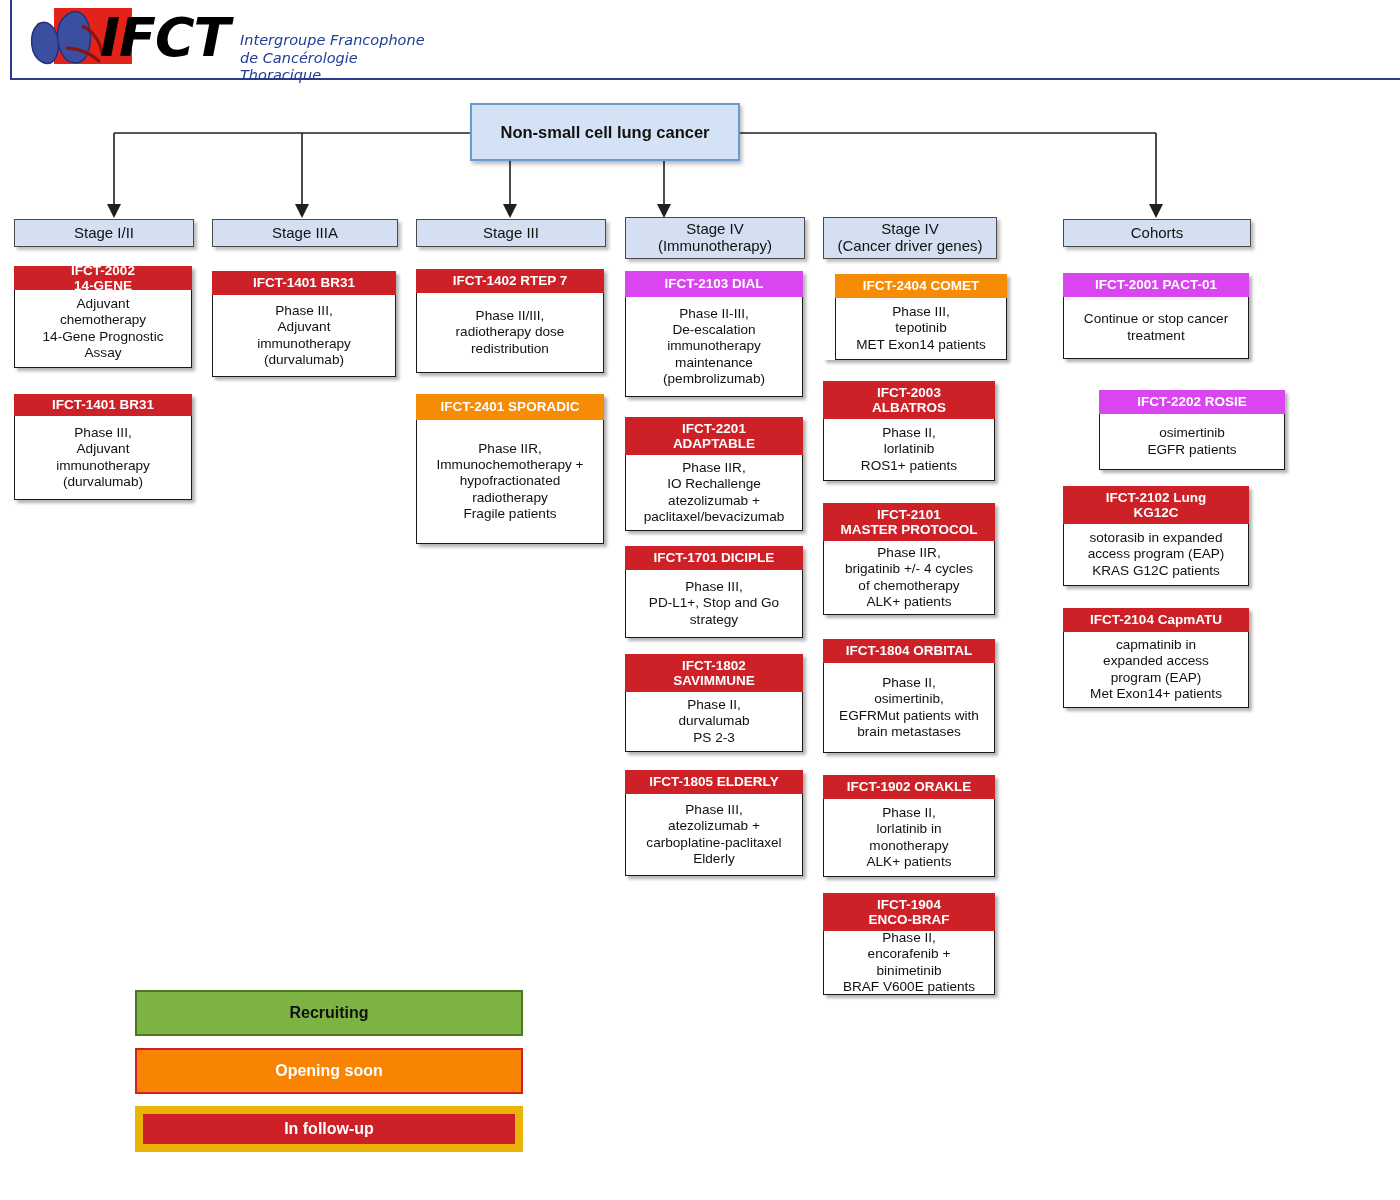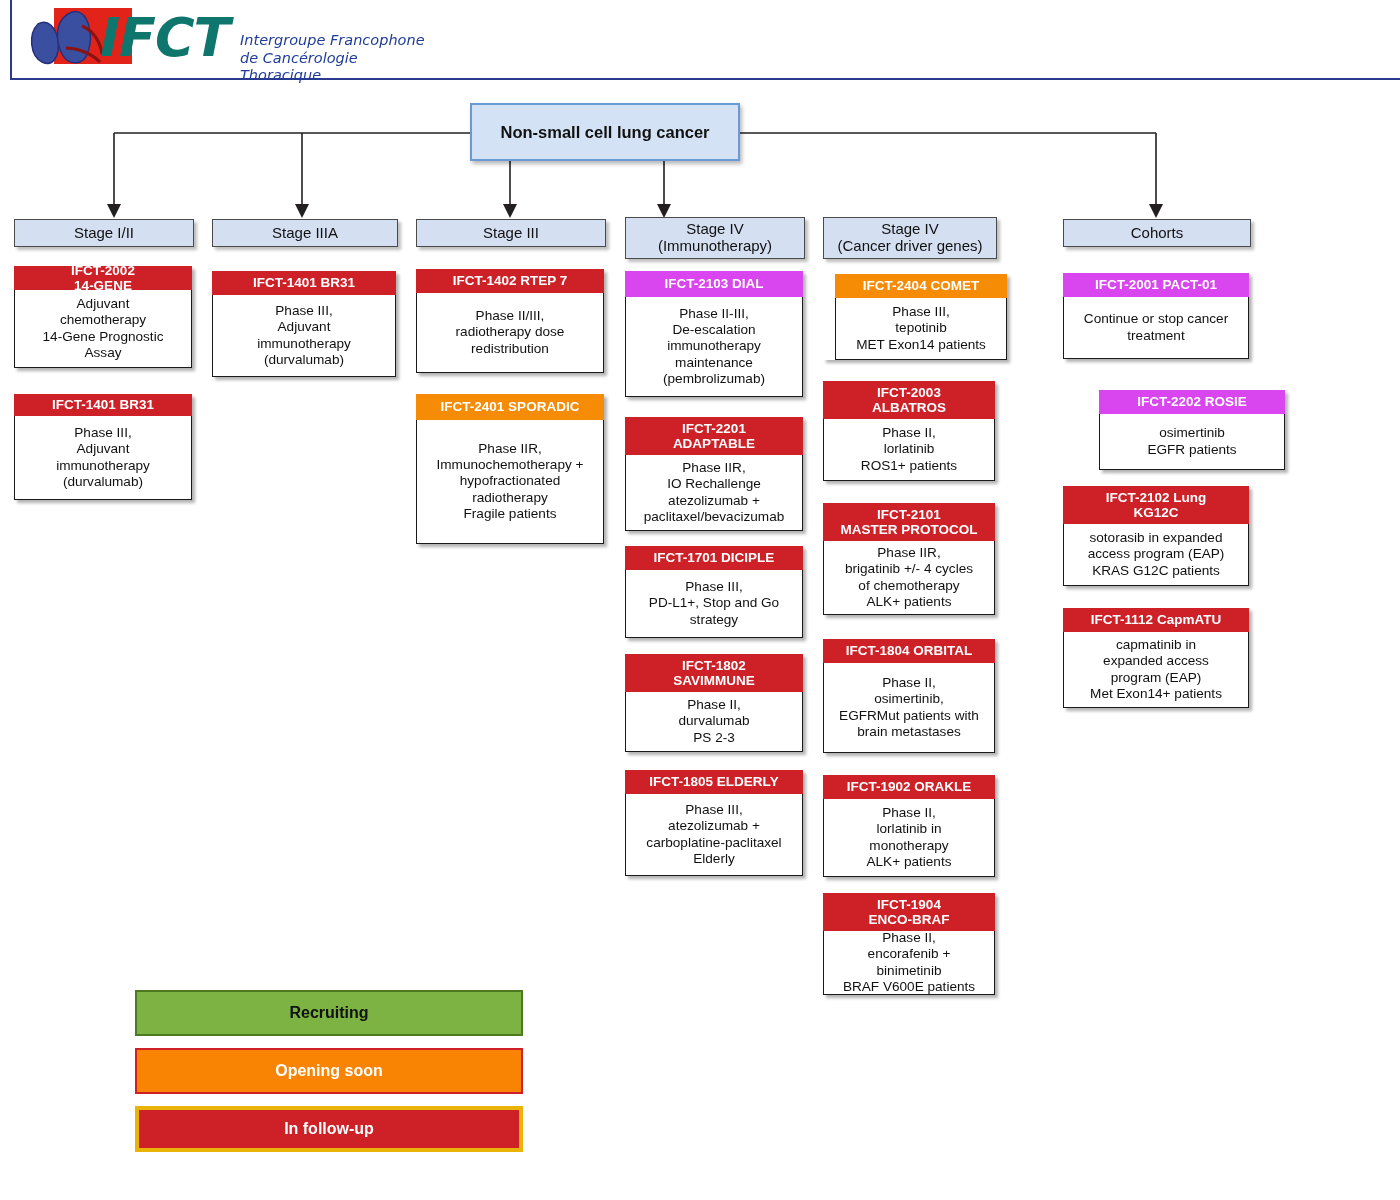--- a/index.html
+++ b/index.html
@@ -11,21 +11,21 @@
     overflow:hidden;
   }
   
   #logo-bar{position:absolute;left:0;top:0;width:1400px;height:82px;}
   #logo-left-rule{position:absolute;left:10px;top:0;width:2px;height:78px;background:#2b3a8f;}
   #logo-bottom-rule{position:absolute;left:10px;top:78px;width:1390px;height:2px;background:#2b3a8f;}
   .logo-wrap{position:absolute;left:26px;top:4px;width:400px;height:72px;}
   .logo-red{position:absolute;left:28px;top:4px;width:78px;height:56px;background:#e2231a;}
   .logo-svg{position:absolute;left:0;top:0;}
   .logo-word{position:absolute;left:74px;top:2px;font-family:"DejaVu Sans", sans-serif;
-     font-size:54px;font-weight:bold;font-style:italic;color:#0f766e;letter-spacing:-1px;}
+     font-size:54px;font-weight:bold;font-style:italic;color:#000000;letter-spacing:-1px;}
   .logo-sub{position:absolute;left:214px;top:28px;font-family:"DejaVu Sans", sans-serif;
      font-size:14.5px;font-style:italic;color:#1f3c97;line-height:1.22;}
 
   
   #connectors{position:absolute;left:0;top:0;width:1400px;height:1200px;pointer-events:none;}
 
   
   #root-node{
     position:absolute;left:470px;top:103px;width:266px;height:54px;
     background:#d4e2f5;border:2px solid #6a9ad6;border-radius:0;
@@ -60,21 +60,21 @@
   .st-orange.card  .card-head{background:#f68b06;}
 
   
   .legend-item{
     position:absolute;left:135px;width:388px;height:46px;
     display:flex;align-items:center;justify-content:center;
     font-weight:bold;font-size:16px;box-sizing:border-box;
   }
   #legend-recruiting{top:990px;background:#7cb342;border:2px solid #4b7a22;color:#111;}
   #legend-opening{top:1048px;background:#f98404;border:2px solid #cf2027;color:#ffffff;}
-  #legend-followup{top:1106px;background:#cd2027;border:4px solid #eab308;color:#ffffff;}
+  #legend-followup{top:1106px;background:#cd2027;border:8px solid #eab308;color:#ffffff;}
 </style>
 </head>
 <body>
 
 <div id="logo-bar">
   <div id="logo-left-rule"></div>
   <div id="logo-bottom-rule"></div>
   <div class="logo-wrap">
     <div class="logo-red"></div>
     <svg class="logo-svg" width="130" height="72" viewBox="0 0 130 72">
@@ -261,21 +261,21 @@
 EGFR patients</div>
     </div>
     <div class="card st-red" style="left: 1063px; top: 486px; width: 186px;">
       <div class="card-head" style="height: 38px; white-space: pre-line;">IFCT-2102 Lung
 KG12C</div>
       <div class="card-body" style="height: 62px;">sotorasib in expanded
 access program (EAP)
 KRAS G12C patients</div>
     </div>
     <div class="card st-red" style="left: 1063px; top: 608px; width: 186px;">
-      <div class="card-head" style="height: 24px; white-space: pre-line;">IFCT-1112 CapmATU</div>
+      <div class="card-head" style="height: 24px; white-space: pre-line;">IFCT-2104 CapmATU</div>
       <div class="card-body" style="height: 76px;">capmatinib  in
 expanded access
 program (EAP)
 Met Exon14+ patients</div>
     </div>
   </div>
 
 <div class="legend-item" id="legend-recruiting">
   <span>Recruiting</span>
 </div>

